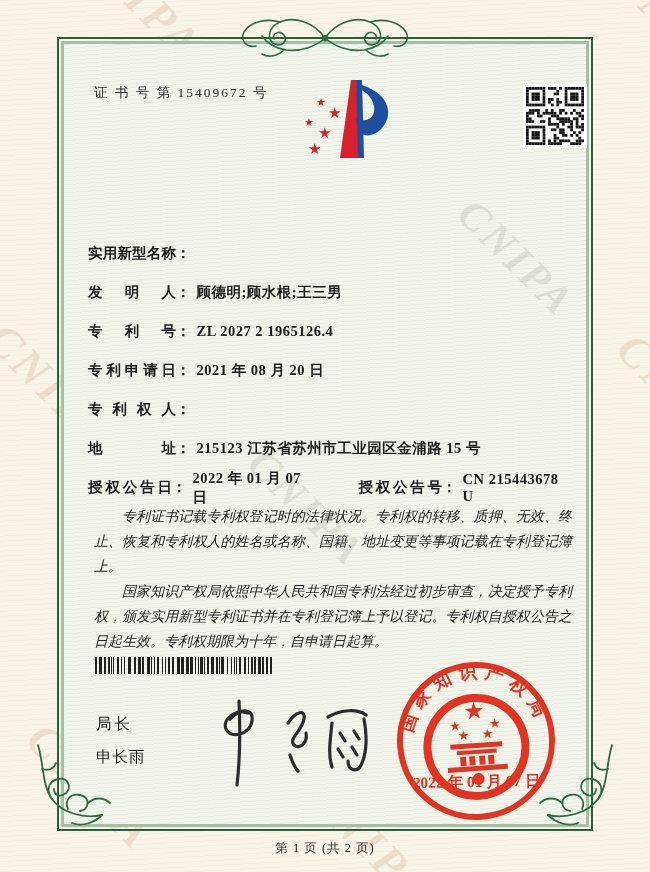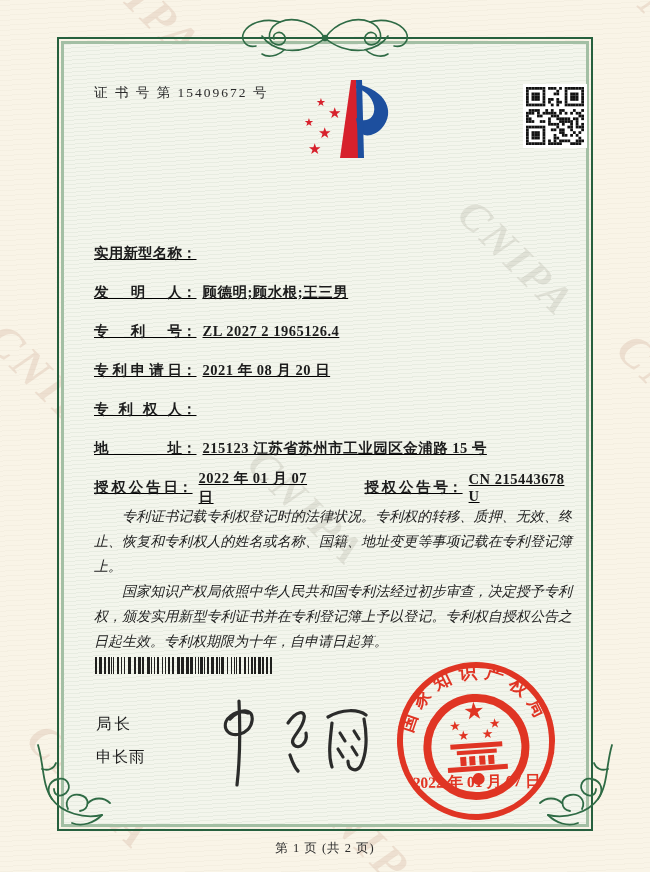--- a/index.html
+++ b/index.html
@@ -17,21 +17,21 @@
     border:2px solid #26603e;box-sizing:border-box;}
   .frame-inner{position:absolute;left:2px;top:2px;right:2px;bottom:2px;
     border:3px solid #a3bfa4;
     background-color:#f3f5ec;
     background-image:repeating-linear-gradient(176deg, rgba(96,130,96,0.08) 0 1px, transparent 1px 4px);}
   .cert-no{position:absolute;left:30px;top:40px;font-size:13.5px;color:#2b2b2b;letter-spacing:2px;}
   .logo{position:absolute;left:224px;top:30px;width:110px;height:92px;}
   .qr{position:absolute;left:459px;top:40px;width:58px;height:58px;background:#fff;padding:3px;}
   .title{position:absolute;left:0;top:122px;width:100%;text-align:center;
     font-size:32px;font-weight:600;letter-spacing:9px;color:#111;}
-  .fields{position:absolute;left:30px;top:190px;width:480px;text-decoration:underline;}
+  .fields{position:absolute;left:24px;top:190px;width:480px;}
   .frow{height:39px;display:flex;align-items:center;font-size:14.5px;color:#1c1c1c;}
   .flabel{display:inline-block;width:88px;text-align:justify;text-align-last:justify;
     font-weight:600;letter-spacing:0;}
   .fcolon{font-weight:600;margin-right:6px;}
   .fvalue{letter-spacing:0.5px;font-weight:600;}
   .grant-no{margin-left:44px;display:flex;align-items:center;}
   .paras{position:absolute;left:30px;top:460px;width:478px;font-size:14px;line-height:25px;
     color:#222;font-style:italic;}
   .paras p{margin:0;text-indent:2em;text-align:justify;}
   .barcode{position:absolute;left:31px;top:613px;width:180px;height:17px;display:flex;align-items:stretch;}

